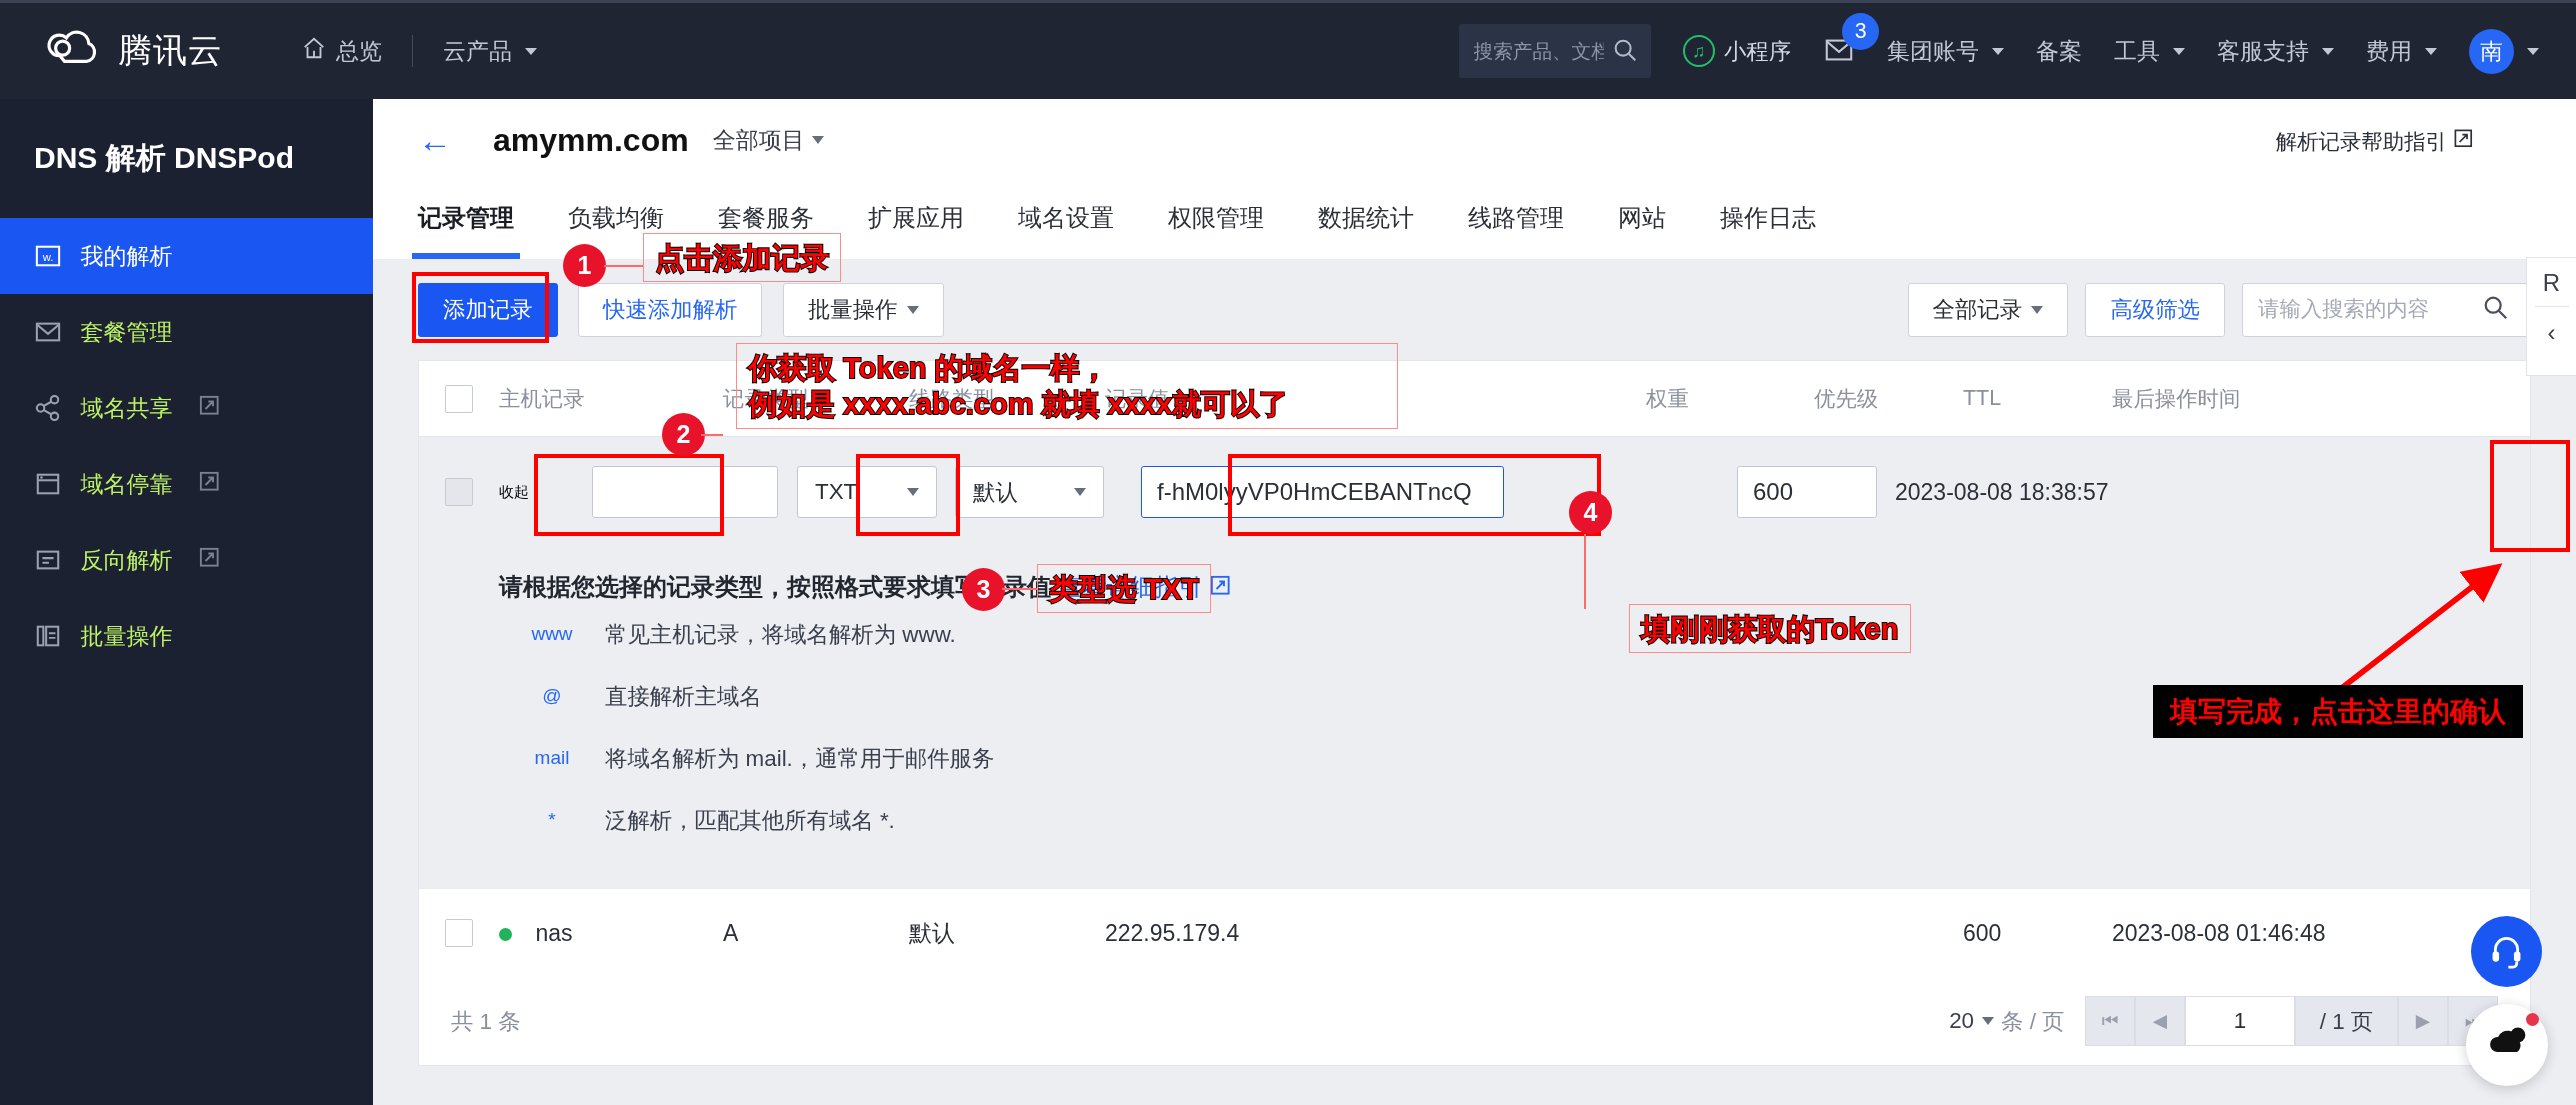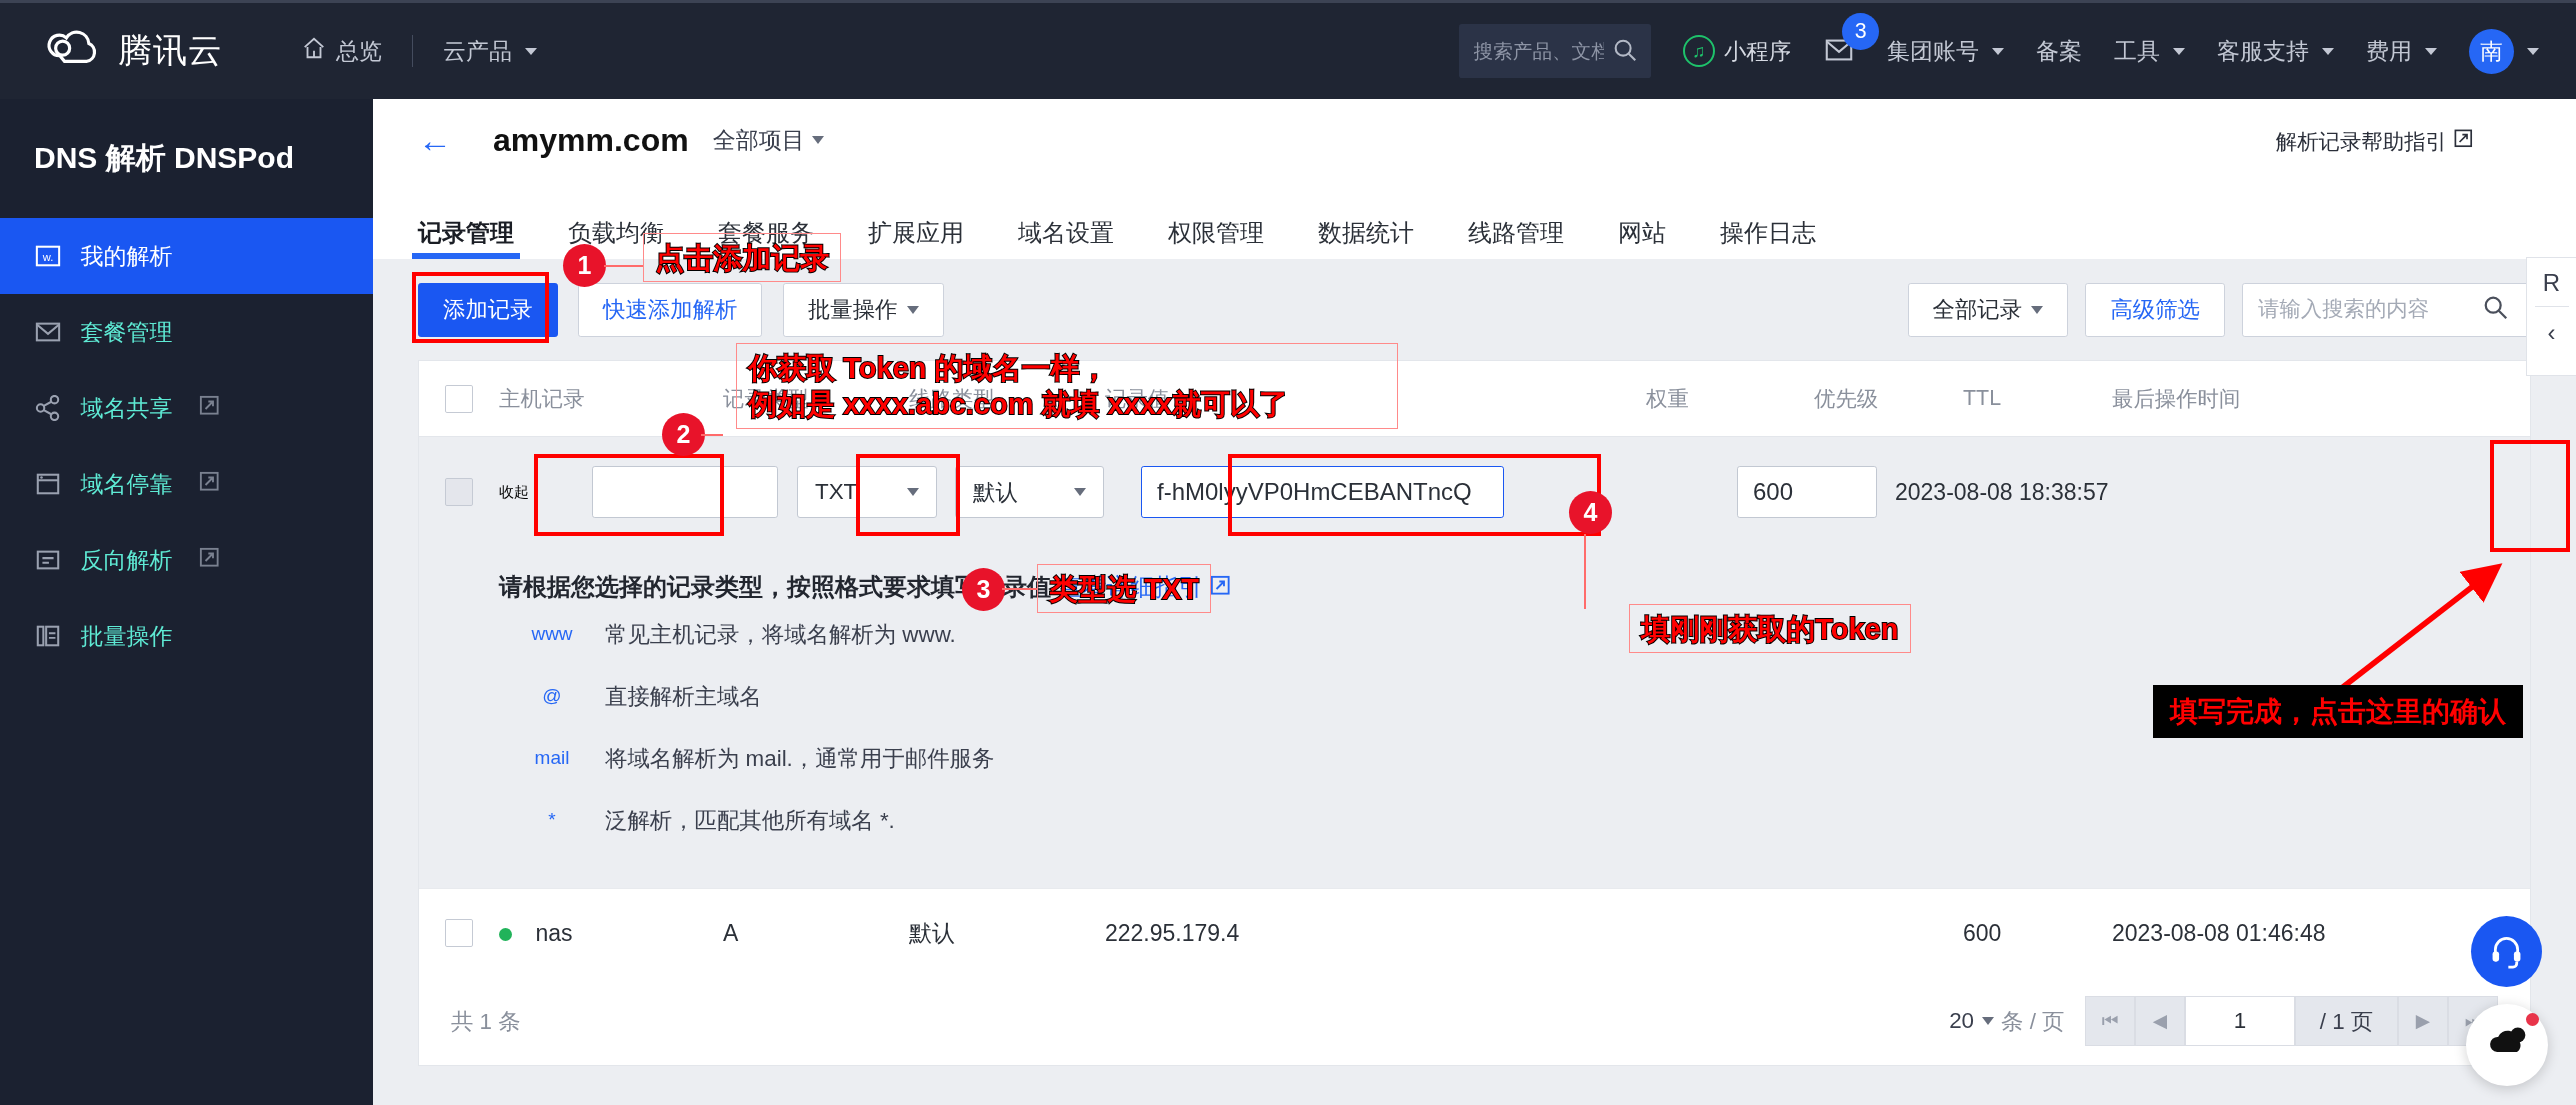--- a/index.html
+++ b/index.html
@@ -71,21 +71,21 @@
   
   .sidebar {
     position: absolute; left: 0; top: 99px; width: 373px; height: 1007px;
     background: #1b2130;
   }
   .side-title {
     color: #fff; font-size: 30px; font-weight: bold; padding: 39px 0 39px 34px;
   }
   .side-item {
     display: flex; align-items: center; gap: 18.6px; height: 76px;
-    padding-left: 34px; color: #5eead4; font-size: 23px; cursor: pointer;
+    padding-left: 34px; color: #bef264; font-size: 23px; cursor: pointer;
   }
   .side-item.active { background: #1a57f2; color: #fff; }
   .side-ico {
     width: 28px; height: 28px; display: flex; align-items: center;
     justify-content: center; flex: none;
   }
   .ext-ico { margin-left: 7.5px; opacity: .75; }
 
   
   .content {
@@ -103,21 +103,21 @@
   .caret-dk {
     width: 0; height: 0; border-left: 6.5px solid transparent;
     border-right: 6.5px solid transparent; border-top: 8.4px solid #666d7c;
   }
   .help-link {
     position: absolute; right: 103px; top: 28px; font-size: 21.4px;
     color: #2b2f3a; display: flex; align-items: center; gap: 7.5px; cursor: pointer;
   }
   .tabs { display: flex; align-items: flex-end; gap: 0; height: 78px; background: #fff; }
   .tab {
-    font-size: 24px; color: #2b3038; padding: 0 0 10px 0; margin-right: 54px;
+    font-size: 24px; color: #2b3038; padding: 0 0 25px 0; margin-right: 54px;
     cursor: pointer; position: relative; white-space: nowrap;
   }
   .tab.active { color: #1a1d24; font-weight: bold; }
   .tab.active::after {
     content: ""; position: absolute; left: -5.6px; right: -5.6px; bottom: 0;
     height: 5.6px; background: #2667f5;
   }
 
   
   .toolbar {

